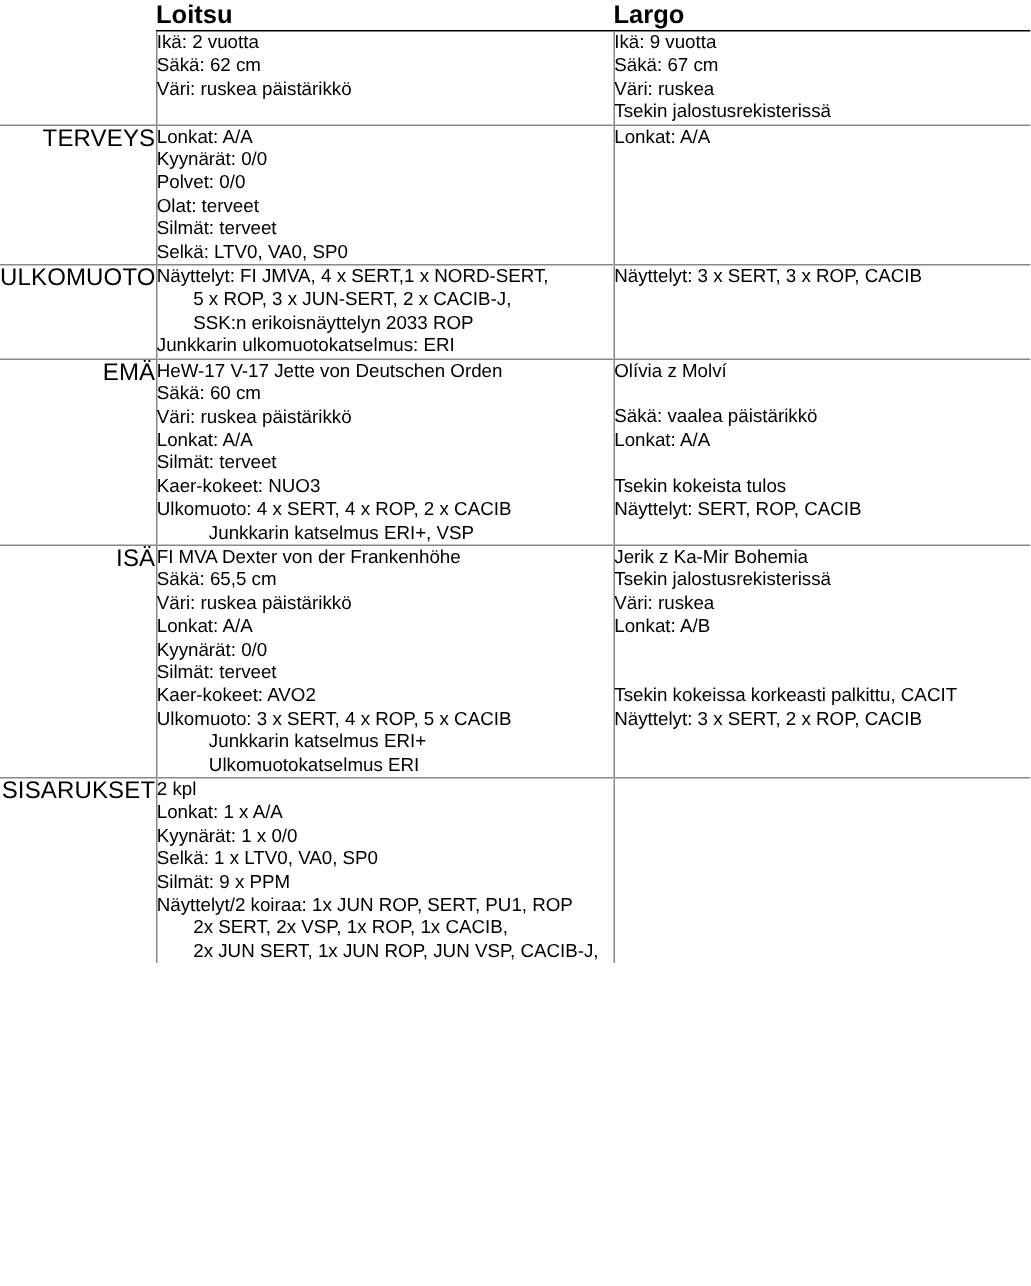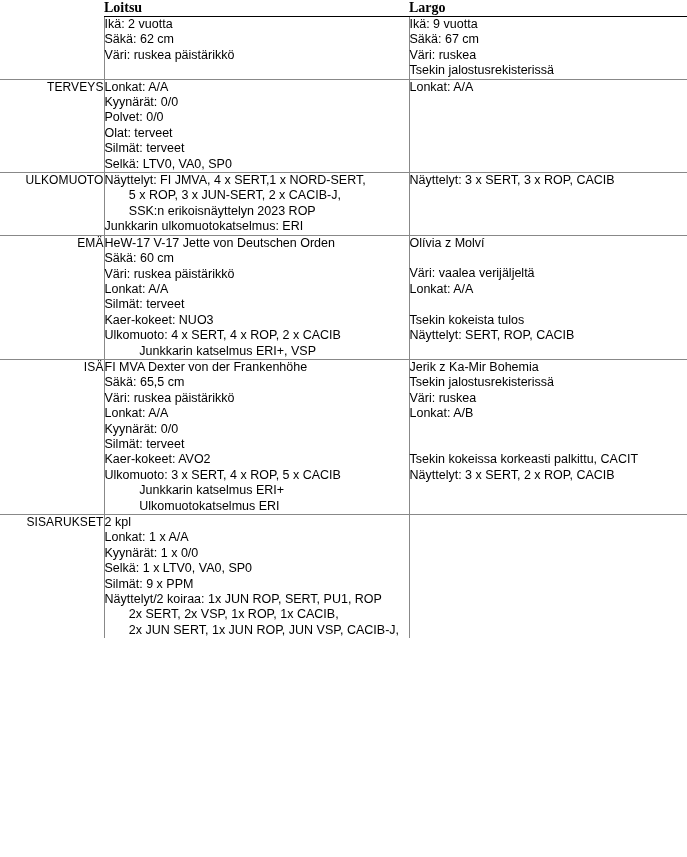--- a/index.html
+++ b/index.html
@@ -34,21 +34,21 @@
   
   col.c-label { width: 104px; }
   col.c-loitsu { width: 305px; }
   col.c-largo { width: 278px; }
 
   .rowlabel {
     text-align: right;
     padding-right: 6px;
     padding-top: 7px;
     white-space: nowrap;
-    font-size: 12px;
+    font-size: 16px;
     letter-spacing: 0.1px;
   }
   .cell {
     padding-top: 7px;
     padding-left: 4px;
     padding-right: 6px;
     padding-bottom: 8px;
     line-height: 15.4px;
   }
   .cell.left-rule {
@@ -56,22 +56,21 @@
     margin-left: 40px;
   }
   .toprule > td {
     border-top: 1px solid #888888;
   }
   .hdr {
     font-weight: bold;
     padding-top: 10px;
     padding-bottom: 10px;
     padding-left: 4px;
-    font-size: 14px;
-    font-family: Liberation Serif, serif;
+    font-size: 17px;
   }
   .hdr-rule {
     border-bottom: 1px solid #000000;
   }
   .line { display: block; white-space: pre; }
   .gap { display: block; height: 15.4px; }
   .last-cell { padding-bottom: 10px; }
 </style>
 </head>
 <body>
@@ -120,21 +119,21 @@
         <span class="line">Lonkat: A/A</span>
       </td>
     </tr>
 
 
     <tr class="toprule">
       <td class="rowlabel">ULKOMUOTO</td>
       <td class="cell left-rule">
         <span class="line">Näyttelyt: FI JMVA, 4 x SERT,1 x NORD-SERT,</span>
         <span class="line">       5 x ROP, 3 x JUN-SERT, 2 x CACIB-J,</span>
-        <span class="line">       SSK:n erikoisnäyttelyn 2023 ROP</span>
+        <span class="line">       SSK:n erikoisnäyttelyn 2033 ROP</span>
         <span class="line">Junkkarin ulkomuotokatselmus: ERI</span>
       </td>
       <td class="cell left-rule">
         <span class="line">Näyttelyt: 3 x SERT, 3 x ROP, CACIB</span>
       </td>
     </tr>
 
     <tr class="toprule">
       <td class="rowlabel">EMÄ</td>
       <td class="cell left-rule">
@@ -143,21 +142,21 @@
         <span class="line">Väri: ruskea päistärikkö</span>
         <span class="line">Lonkat: A/A</span>
         <span class="line">Silmät: terveet</span>
         <span class="line">Kaer-kokeet: NUO3</span>
         <span class="line">Ulkomuoto: 4 x SERT, 4 x ROP, 2 x CACIB</span>
         <span class="line">          Junkkarin katselmus ERI+, VSP</span>
       </td>
       <td class="cell left-rule">
         <span class="line">Olívia z Molví</span>
         <span class="gap"></span>
-        <span class="line">Väri: vaalea verijäljeltä</span>
+        <span class="line">Säkä: vaalea päistärikkö</span>
         <span class="line">Lonkat: A/A</span>
         <span class="gap"></span>
         <span class="line">Tsekin kokeista tulos</span>
         <span class="line">Näyttelyt: SERT, ROP, CACIB</span>
       </td>
     </tr>
 
     <tr class="toprule">
       <td class="rowlabel">ISÄ</td>
       <td class="cell left-rule">

